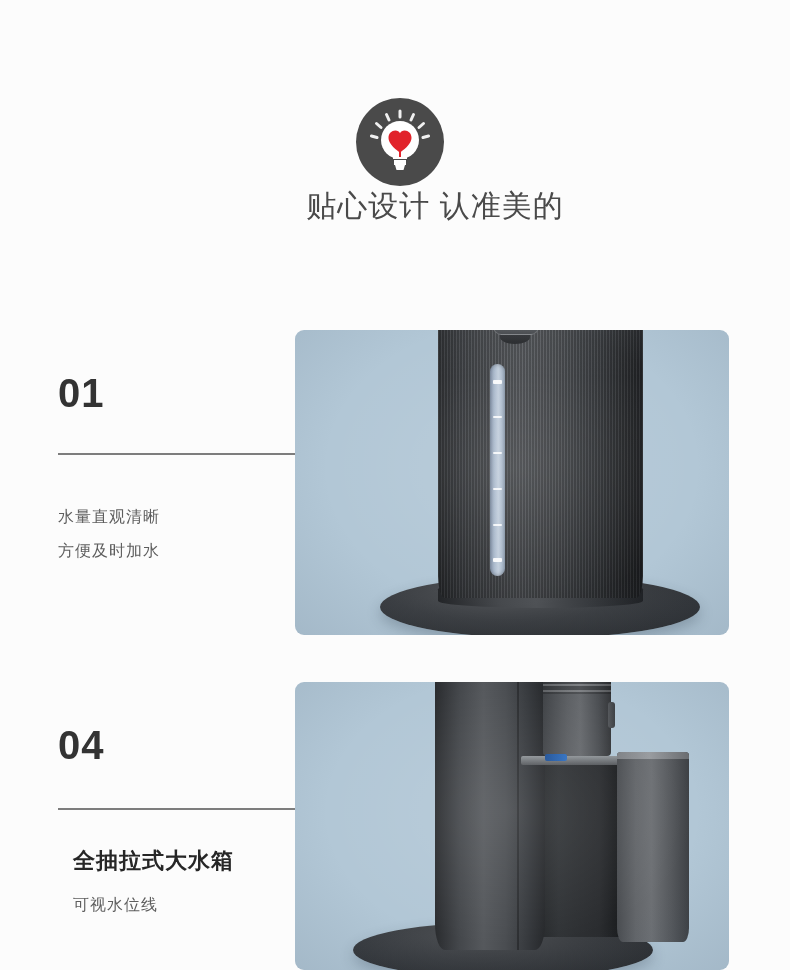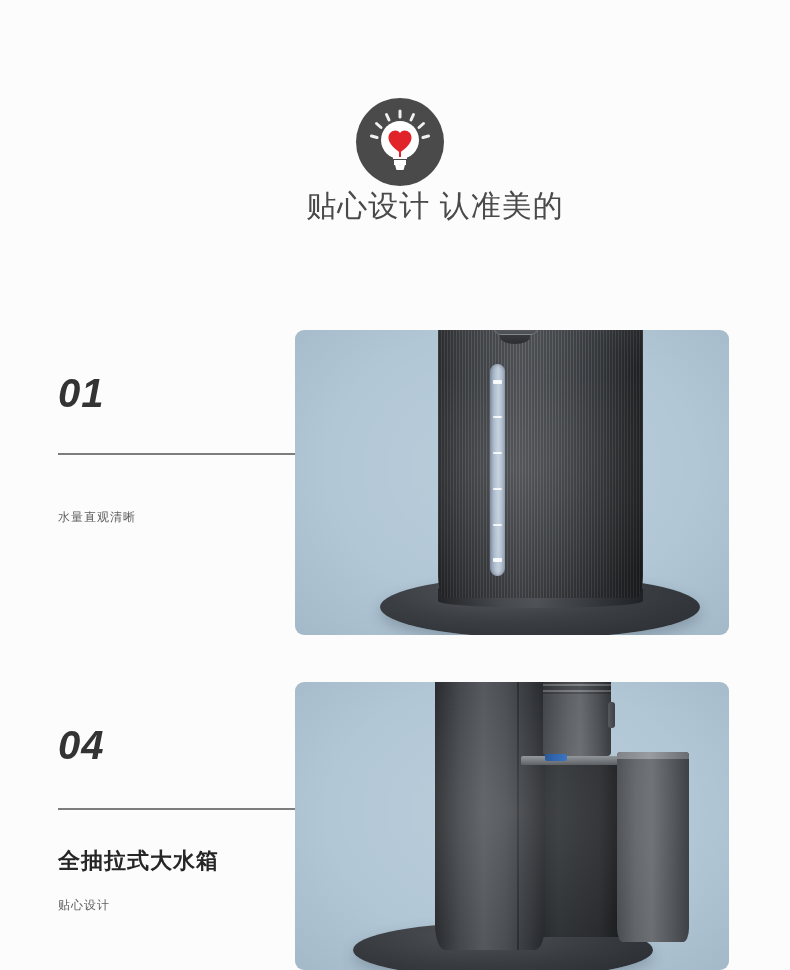--- a/index.html
+++ b/index.html
@@ -25,42 +25,42 @@
     color:#4a4a4a; font-weight:400;
     line-height:40px;
     white-space:nowrap;
     padding-left:40px;
   }
 
   
   .feature{ position:absolute; left:0; width:790px; }
   .feature-text{ position:absolute; left:58px; top:0; width:300px; }
   .feature-num{
-    font-size:40px; font-weight:bold; font-style:italic;
+    font-size:40px; font-weight:bold; 
     color:#333333; letter-spacing:1px; line-height:46px;
     font-family:"Liberation Sans","DejaVu Sans",sans-serif;
   }
   .feature-rule{
     position:absolute; left:58px; height:2px; width:302px;
     background:#7d7d7d;
   }
   .feature-rule-ext{
     position:absolute; height:2px; width:62px;
     background:#5f6f80;
   }
   .feature-rule-dot{
     position:absolute; width:5px; height:5px; border-radius:50%;
     background:#5f6f80;
   }
   .feature-title{
     font-size:22px; font-weight:bold; color:#262626;
     letter-spacing:1px; line-height:30px;
   }
   .feature-sub{
-    font-size:12px; font-weight:400; color:#5e5e5e;
+    font-size:16px; font-weight:400; color:#5e5e5e;
     letter-spacing:1px; line-height:34px; margin-top:12px;
   }
 
   
   .photo{
     position:absolute; left:295px; width:434px;
     background:#b2c7d6;
     border-radius:9px;
     overflow:hidden;
   }
@@ -225,20 +225,21 @@
     <div class="feature-num">01</div>
   </div>
 
   <div class="feature-rule" style="top:83px;"></div>
   <div class="feature-rule-ext" style="left:360px;top:83px;"></div>
   <div class="feature-rule-dot" style="left:356px;top:81.5px;"></div>
 
   <div class="feature-text" style="top:118px;">
     <div class="feature-sub">
       <div>水量直观清晰</div>
+      <div>方便及时加水</div>
     </div>
   </div>
 
   <div class="photo" style="top:-40px;height:305px;">
     <div class="photo-inner">
       <div class="p1-base"></div>
       <div class="p1-bodyfoot"></div>
       <div class="p1-body">
         <div class="p1-body-shade"></div>
       </div>
@@ -262,24 +263,24 @@
 <div class="feature" style="top:722px;">
 
   <div class="feature-text">
     <div class="feature-num">04</div>
   </div>
 
   <div class="feature-rule" style="top:86px;"></div>
   <div class="feature-rule-ext" style="left:360px;top:86px;"></div>
   <div class="feature-rule-dot" style="left:356px;top:84.5px;"></div>
 
-  <div class="feature-text" style="top:124px;">
+  <div class="feature-text" style="top:124px;margin-left:15px;">
     <div class="feature-title">全抽拉式大水箱</div>
     <div class="feature-sub">
-      <div>贴心设计</div>
+      <div>可视水位线</div>
     </div>
   </div>
 
   <div class="photo" style="top:-40px;height:288px;">
     <div class="photo-inner">
       <div class="p2-base"></div>
       <div class="p2-cavity"></div>
       <div class="p2-column">
         <div class="p2-column-seam"></div>
 

